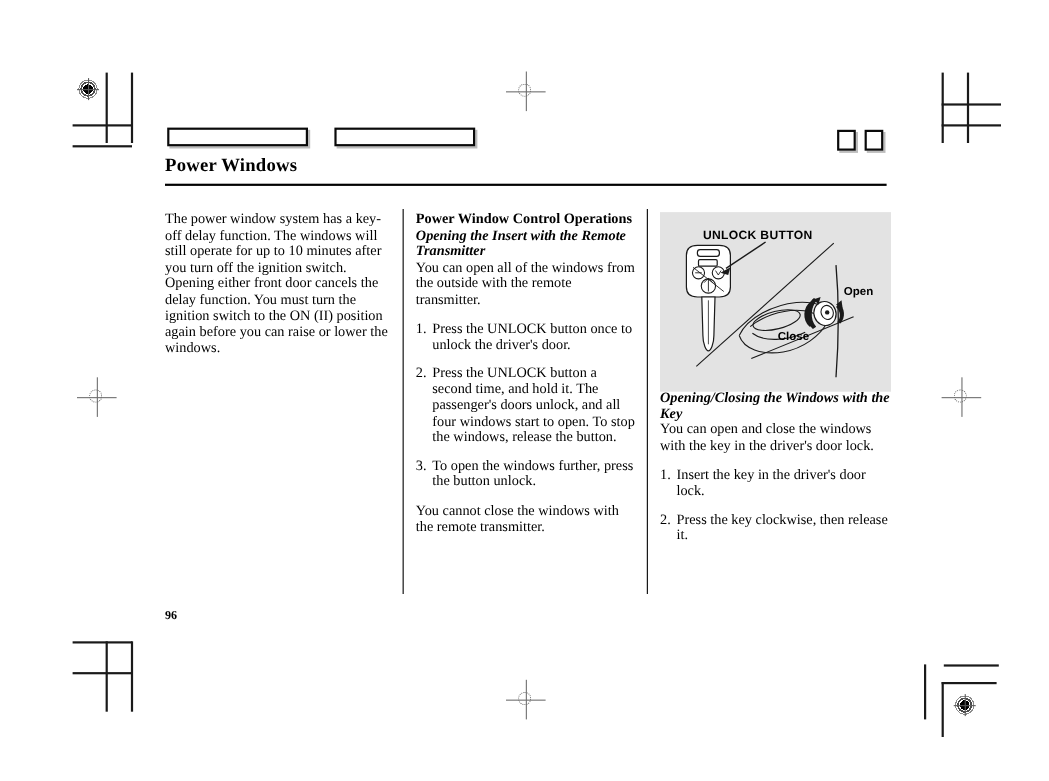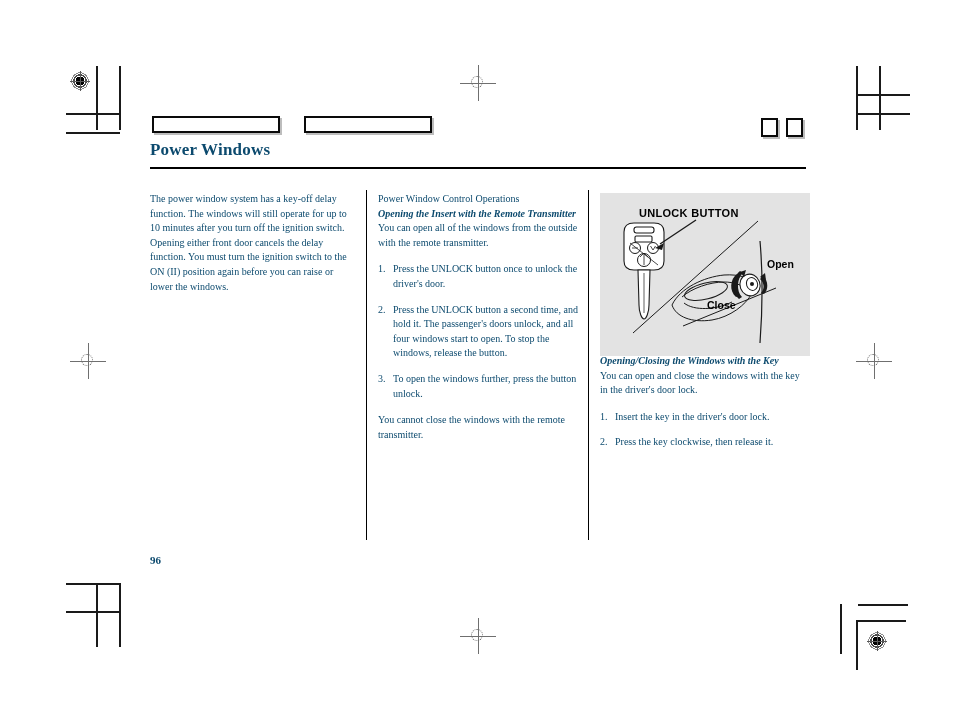--- a/index.html
+++ b/index.html
@@ -7,21 +7,21 @@
     padding: 0;
     background: #ffffff;
   }
   #page {
     position: relative;
     width: 954px;
     height: 710px;
     background: #ffffff;
     overflow: hidden;
     font-family: "Liberation Serif", "DejaVu Serif", serif;
-    color: #0c4a6e;
+    color: #000000;
   }
 
   
   .crop-line { position: absolute; background: #1a1a1a; }
   .reg-target {
     position: absolute;
     width: 22px; height: 22px;
     border-radius: 50%;
     background:
       radial-gradient(circle at 50% 50%,
@@ -91,39 +91,39 @@
   .title-rule {
     position: absolute;
     left: 150px; top: 167px;
     width: 656px; height: 2px;
     background: #000000;
   }
 
   
   .col {
     position: absolute;
-    font-size: 10px;
+    font-size: 13px;
     line-height: 14.6px;
   }
   .col p { margin: 0; }
   .col .gap { height: 12px; }
 
   #col-left  { left: 150px; top: 192px; width: 208px; }
   #col-mid   { left: 378px; top: 192px; width: 200px; }
   #col-right { left: 600px; top: 354px; width: 210px; }
 
   .divider {
     position: absolute;
     width: 1px;
     background: #000000;
   }
   #divider-1 { left: 366px; top: 190px; height: 350px; }
   #divider-2 { left: 588px; top: 190px; height: 350px; }
 
-  .h-bold { font-weight: normal; }
+  .h-bold { font-weight: bold; }
   .h-bolditalic { font-weight: bold; font-style: italic; }
 
   .numlist { margin: 0; padding: 0; list-style: none; }
   .numlist li {
     position: relative;
     padding-left: 15px;
     margin-bottom: 11px;
   }
   .numlist li:last-child { margin-bottom: 0; }
   .numlist li .num {

